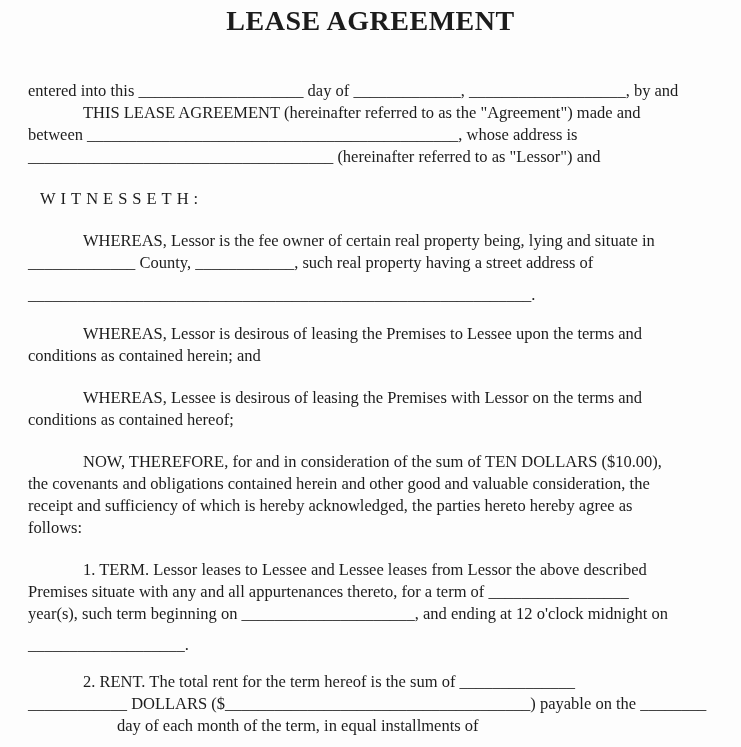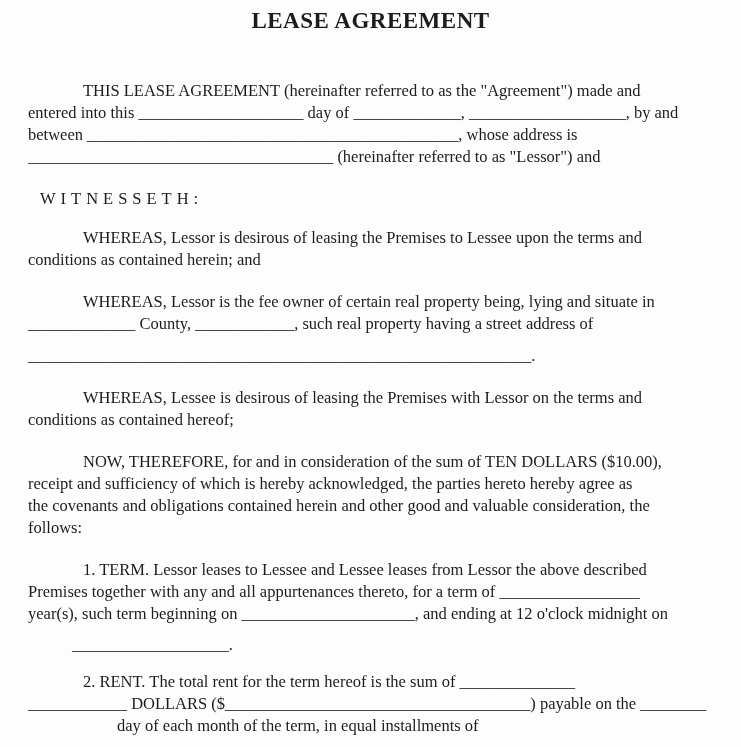--- a/index.html
+++ b/index.html
@@ -16,21 +16,21 @@
     font-size: 16.5px;
   }
   .page {
     box-sizing: border-box;
     width: 741px;
     height: 747px;
     padding: 8px 28px 0 28px;
     overflow: hidden;
   }
   .title {
-    font-size: 23px;
+    font-size: 28px;
     font-weight: bold;
     text-align: center;
     letter-spacing: 0.5px;
     line-height: 26px;
     margin: 0 0 46px 0;
   }
   .para {
     margin: 20px 0 0 0;
   }
   .para.first {
@@ -40,70 +40,70 @@
   .para.mt15 { margin-top: 15px; }
   .line {
     display: block;
     line-height: 22px;
     white-space: nowrap;
   }
   .line.ind {
     padding-left: 55px;
   }
   .line.gap10 { margin-top: 10px; }
-  .line.gap9  { margin-top: 9px; margin-left: 44px; }
+  .line.gap9  { margin-top: 9px; }
   .line.off89 { padding-left: 89px; }
   .witnesseth {
     letter-spacing: 5px;
     line-height: 22px;
     margin: 20px 0 0 12px;
   }
 </style>
 </head>
 <body>
 
 <div class="page">
 
   <h1 class="title">LEASE AGREEMENT</h1>
 
   <p class="para first">
+    <span class="line">entered into this ____________________ day of _____________, ___________________, by and</span>
     <span class="line ind">THIS LEASE AGREEMENT (hereinafter referred to as the "Agreement") made and</span>
-    <span class="line">entered into this ____________________ day of _____________, ___________________, by and</span>
     <span class="line">between _____________________________________________, whose address is</span>
     <span class="line">_____________________________________ (hereinafter referred to as "Lessor") and</span>
   </p>
 
   <p class="witnesseth">WITNESSETH:</p>
 
-  <p class="para mt17">
-    <span class="line ind">WHEREAS, Lessor is desirous of leasing the Premises to Lessee upon the terms and</span>
-    <span class="line">conditions as contained herein; and</span>
-  </p>
-
   <p class="para">
     <span class="line ind">WHEREAS, Lessor is the fee owner of certain real property being, lying and situate in</span>
     <span class="line">_____________ County, ____________, such real property having a street address of</span>
     <span class="line gap10">_____________________________________________________________.</span>
+  </p>
+
+  <p class="para mt17">
+    <span class="line ind">WHEREAS, Lessor is desirous of leasing the Premises to Lessee upon the terms and</span>
+    <span class="line">conditions as contained herein; and</span>
   </p>
 
   <p class="para">
     <span class="line ind">WHEREAS, Lessee is desirous of leasing the Premises with Lessor on the terms and</span>
     <span class="line">conditions as contained hereof;</span>
   </p>
 
   <p class="para">
     <span class="line ind">NOW, THEREFORE, for and in consideration of the sum of TEN DOLLARS ($10.00),</span>
+    <span class="line">the covenants and obligations contained herein and other good and valuable consideration, the</span>
     <span class="line">receipt and sufficiency of which is hereby acknowledged, the parties hereto hereby agree as</span>
-    <span class="line">the covenants and obligations contained herein and other good and valuable consideration, the</span>
     <span class="line">follows:</span>
   </p>
 
   <p class="para">
     <span class="line ind">1. TERM. Lessor leases to Lessee and Lessee leases from Lessor the above described</span>
-    <span class="line">Premises together with any and all appurtenances thereto, for a term of _________________</span>
+    <span class="line">Premises situate with any and all appurtenances thereto, for a term of _________________</span>
     <span class="line">year(s), such term beginning on _____________________, and ending at 12 o'clock midnight on</span>
     <span class="line gap9">___________________.</span>
   </p>
 
   <p class="para mt15">
     <span class="line ind">2. RENT. The total rent for the term hereof is the sum of ______________</span>
     <span class="line">____________ DOLLARS ($_____________________________________) payable on the ________</span>
     <span class="line off89">day of each month of the term, in equal installments of</span>
   </p>
 

